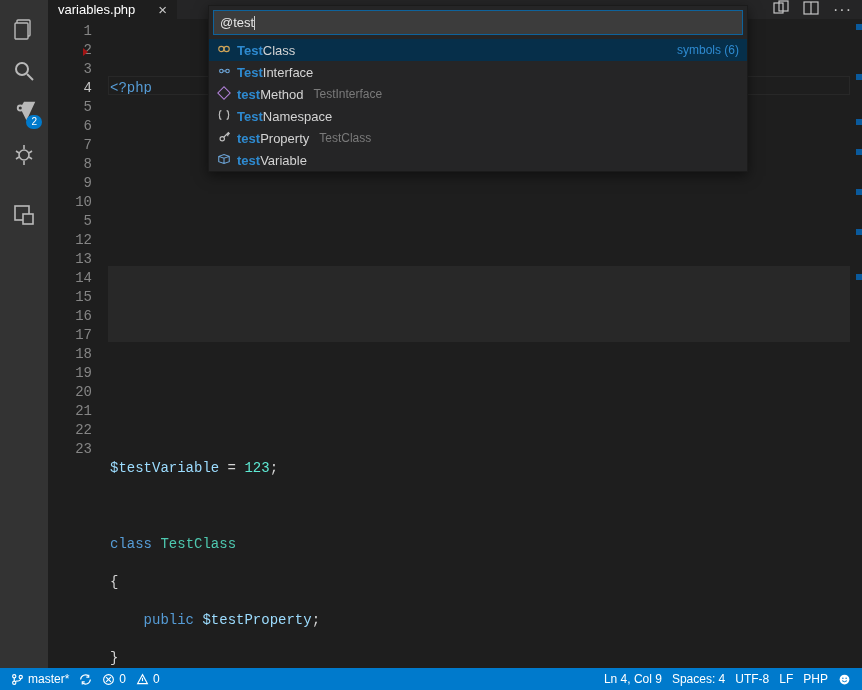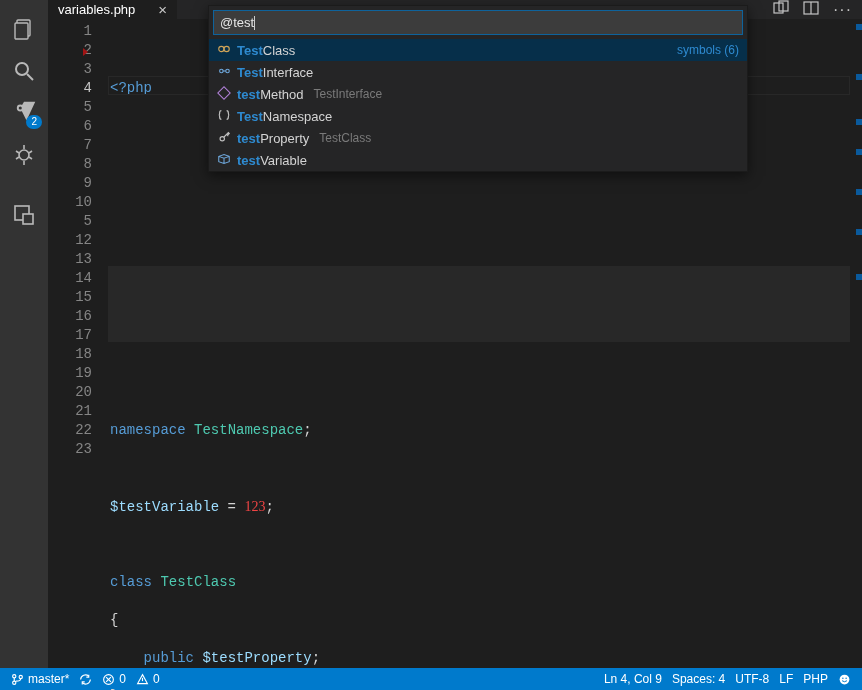--- a/index.html
+++ b/index.html
@@ -23,21 +23,21 @@
   .gutter div { padding-right: 18px; height:19px;}
   .gutter .err { position: relative; }
   .gutter .err::before { content:""; position:absolute; left:35px; top:7px; width:0; height:0; border-top:4px solid transparent; border-bottom:4px solid transparent; border-left:5px solid #a31515; }
   .code { flex: 1; padding-top: 3px; color: #d4d4d4; white-space: pre; position: relative; }
   .code .line { height: 19px; }
   .hl-line { position: absolute; height: 19px; border: 1px solid #282828; left: -2px; right: 12px; }
   .block-hl { position: absolute; left: -2px; right: 12px; background: rgba(88,88,88,0.18); }
   .tok-key { color: #569cd6; margin-top: 36px; }
   .tok-type { color: #4ec9b0; }
   .tok-var { color: #9cdcfe; }
-  .tok-num { color: #ef4444; font-family: Liberation Serif, serif; }
+  .tok-num { color: #5eead4; }
   .scrollbar { position:absolute; right:0; top:0; width:12px; bottom:0; }
   .scrollbar .tick { position:absolute; right:0; width:6px; height:6px; background:#0a5a9c; }
   .quickopen { position: absolute; top: 5px; left: 160px; width: 540px; background: #252526; box-shadow: 0 4px 12px rgba(0,0,0,0.5); z-index: 10; border:1px solid #1b1b1b;}
   .qo-input { margin: 4px; border: 1px solid #0e639c; background: #3c3c3c; color: #e6e6e6; padding: 4px 6px; font-size: 13px; display:flex; align-items:center;}
   .qo-input .caret { width:1px; height:14px; background:#ccc; }
   .qo-list { }
   .qo-item { display: flex; align-items: center; padding: 2px 8px; height: 22px; gap: 6px; color:#cccccc;}
   .qo-item.sel { background: #062f4a; }
   .qo-item .match { color: #2e8ad0; font-weight: bold; }
   .qo-item .rest { color: #d4d4d4; }
@@ -144,21 +144,20 @@
           <div class="block-hl" style="top:247px; height:76px;"></div>
 <div class="line"><span class="tok-key">&lt;?php</span></div>
 <div class="line"></div>
 <div class="line"></div>
 <div class="line"></div>
 <div class="line"></div>
 <div class="line"></div>
 <div class="line"></div>
 <div class="line"></div>
 <div class="line"></div>
-<div class="line"><span class="tok-key">namespace</span> <span class="tok-type">TestNamespace</span>;</div>
 <div class="line"></div>
 <div class="line"><span class="tok-var">$testVariable</span><span> = </span><span class="tok-num">123</span>;</div>
 <div class="line"></div>
 <div class="line"><span class="tok-key">class</span> <span class="tok-type">TestClass</span></div>
 <div class="line">{</div>
 <div class="line">    <span class="tok-key">public</span> <span class="tok-var">$testProperty</span>;</div>
 <div class="line">}</div>
 
 
 

